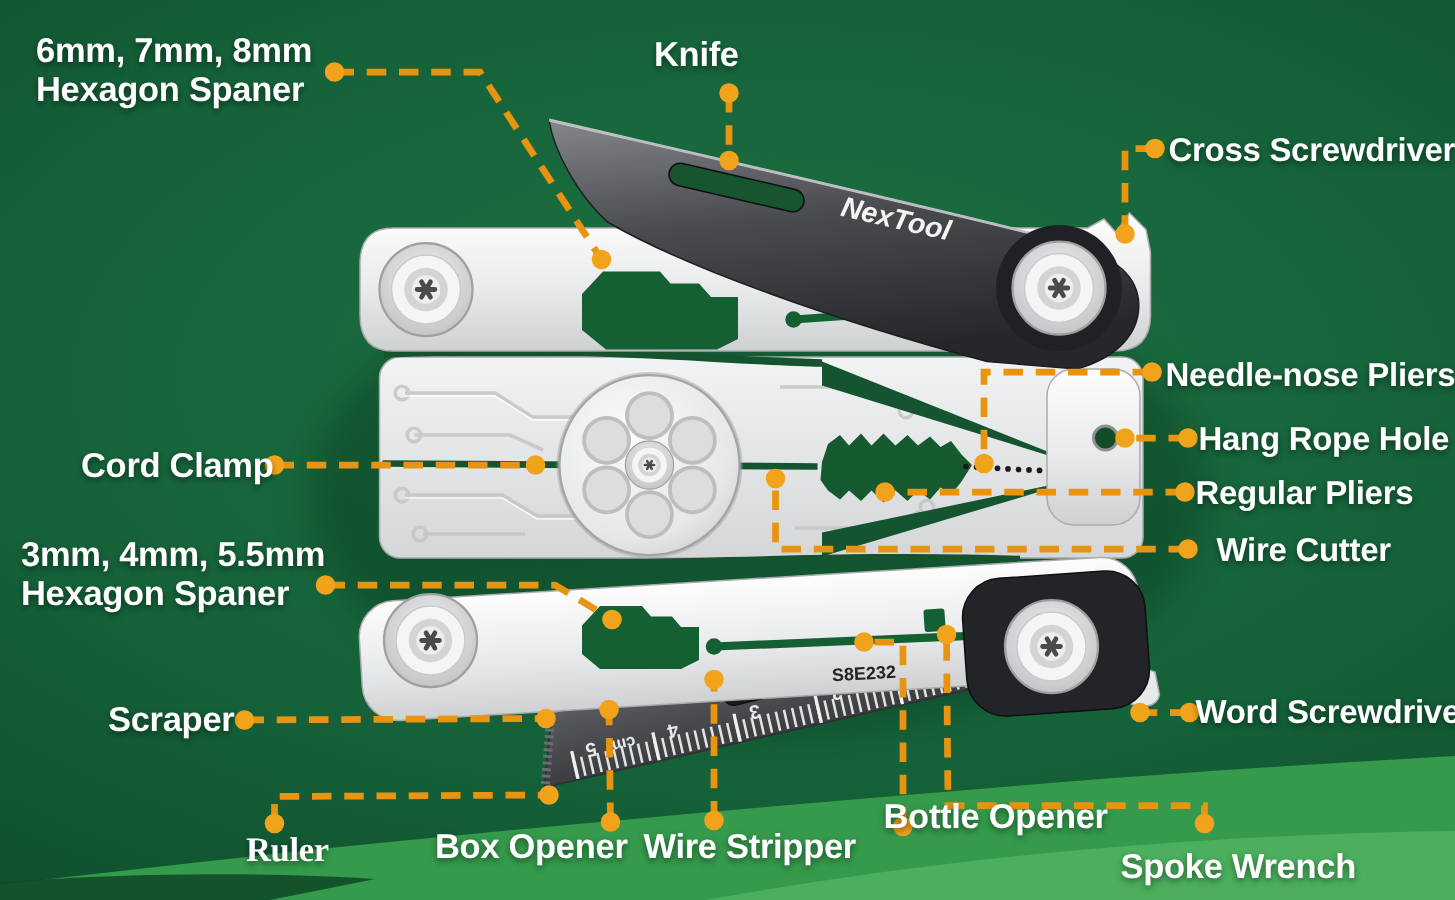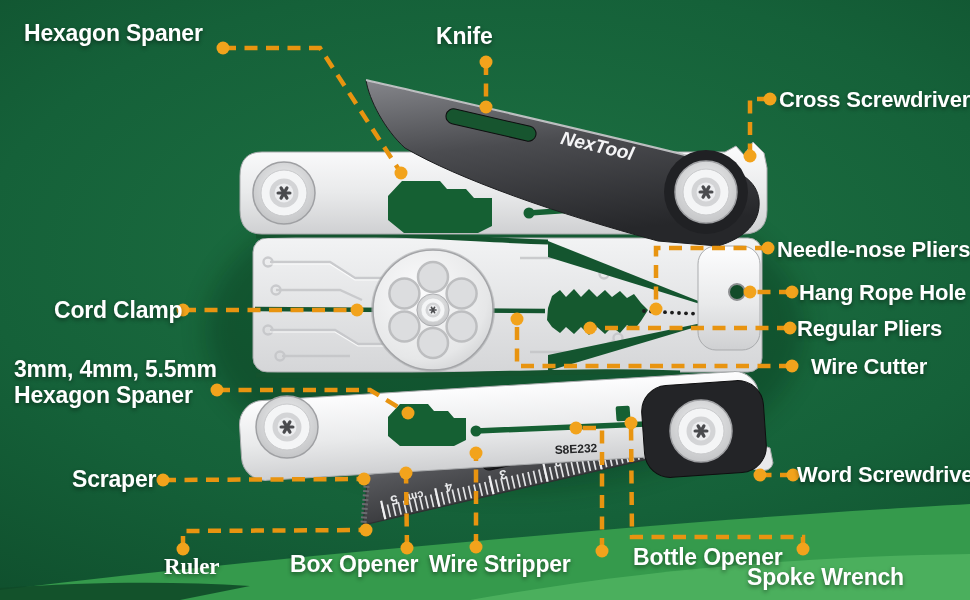--- a/index.html
+++ b/index.html
@@ -239,32 +239,33 @@
     <circle cx="602" cy="551" r="6.5"></circle>
       <circle cx="576" cy="428" r="6.5"></circle>
     <circle cx="803" cy="549" r="6.5"></circle>
       <circle cx="631" cy="423" r="6.5"></circle>
     <circle cx="793" cy="475" r="6.5"></circle>
       <circle cx="760" cy="475" r="6.5"></circle>
   </g>
 </svg>
 
 <div class="label" style="left:24px;top:20px;">
+  <div>6mm, 7mm, 8mm</div>
   <div>Hexagon Spaner</div>
 </div>
 <div class="label" style="left:436px;top:23px;">Knife</div>
 <div class="label sm" style="left:779px;top:87px;">Cross Screwdriver</div>
 <div class="label sm" style="left:777px;top:237px;text-align:right;">Needle-nose Pliers</div>
 <div class="label sm" style="left:799px;top:280px;">Hang Rope Hole</div>
 <div class="label sm" style="left:797px;top:316px;">Regular Pliers</div>
 <div class="label sm" style="left:811px;top:354px;">Wire Cutter</div>
 <div class="label" style="left:54px;top:297px;">Cord Clamp</div>
 <div class="label" style="left:14px;top:356px;">
   <div>3mm, 4mm, 5.5mm</div>
   <div>Hexagon Spaner</div>
 </div>
 <div class="label" style="left:72px;top:466px;">Scraper</div>
 <div class="label sm" style="left:797px;top:462px;">Word Screwdriver</div>
 <div class="label" style="left:164px;top:554px;font-family:Liberation Serif, serif;">Ruler</div>
 <div class="label" style="left:290px;top:551px;">Box Opener</div>
 <div class="label" style="left:429px;top:551px;">Wire Stripper</div>
-<div class="label" style="left:589px;top:544px;margin-left:44px;">Bottle Opener</div>
+<div class="label" style="left:589px;top:531px;">Bottle Opener</div>
 <div class="label" style="left:747px;top:552px;margin-top:12px;">Spoke Wrench</div>
 
 </body></html>

